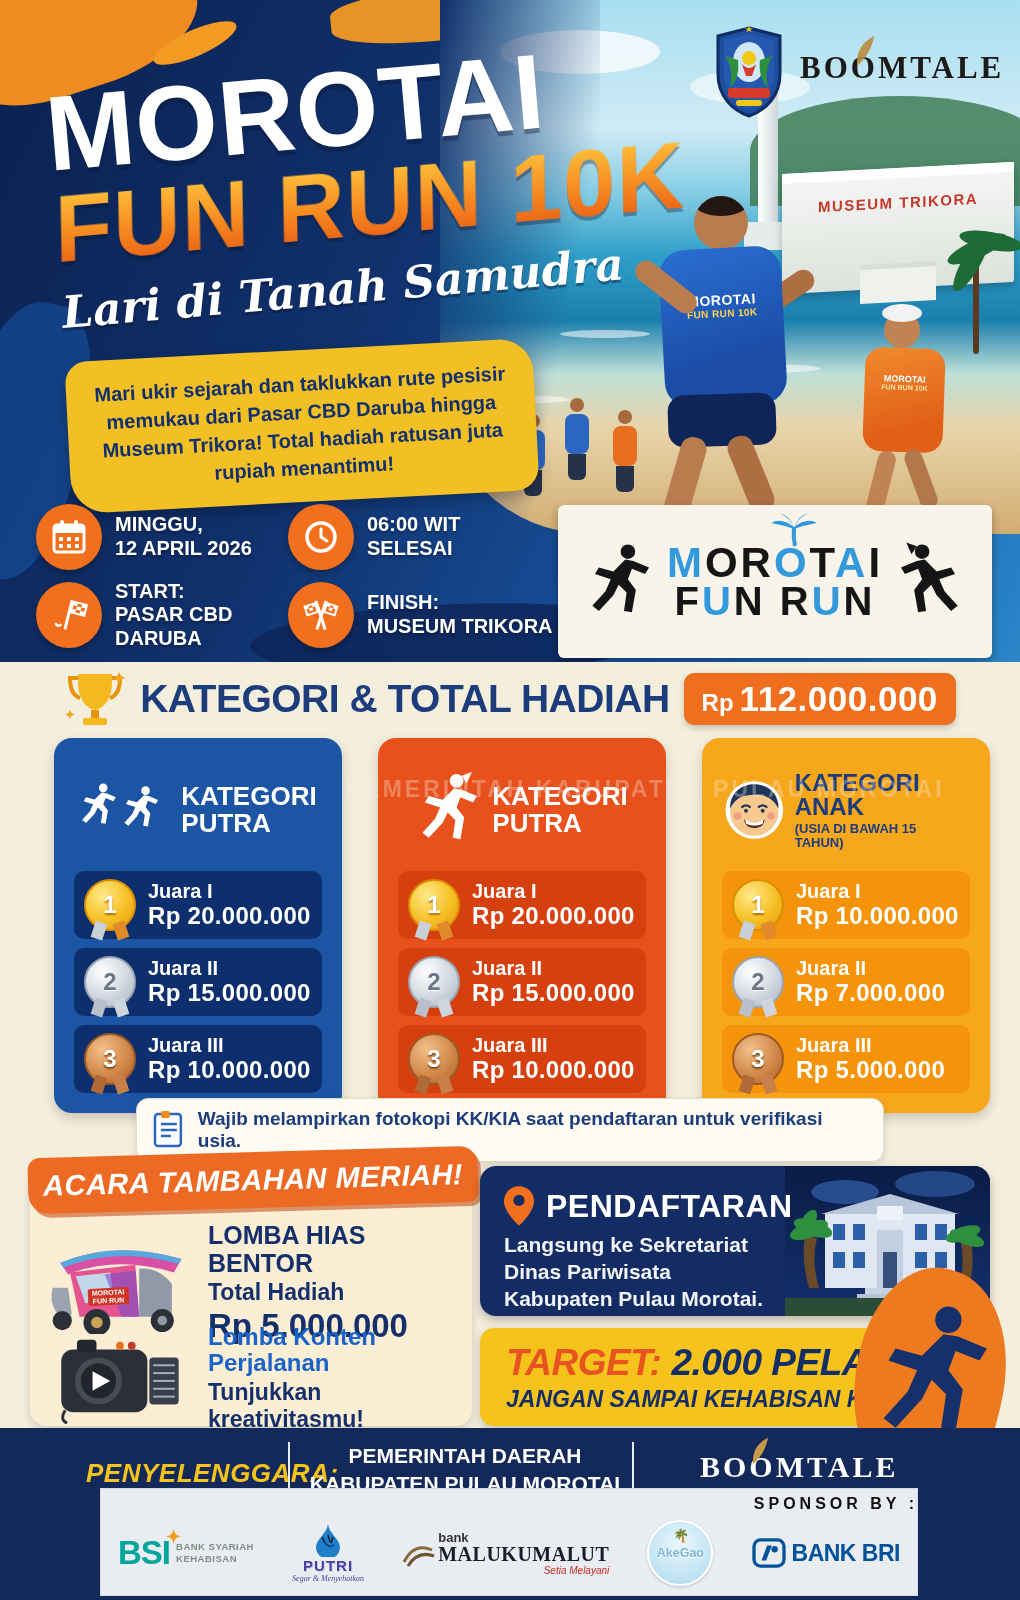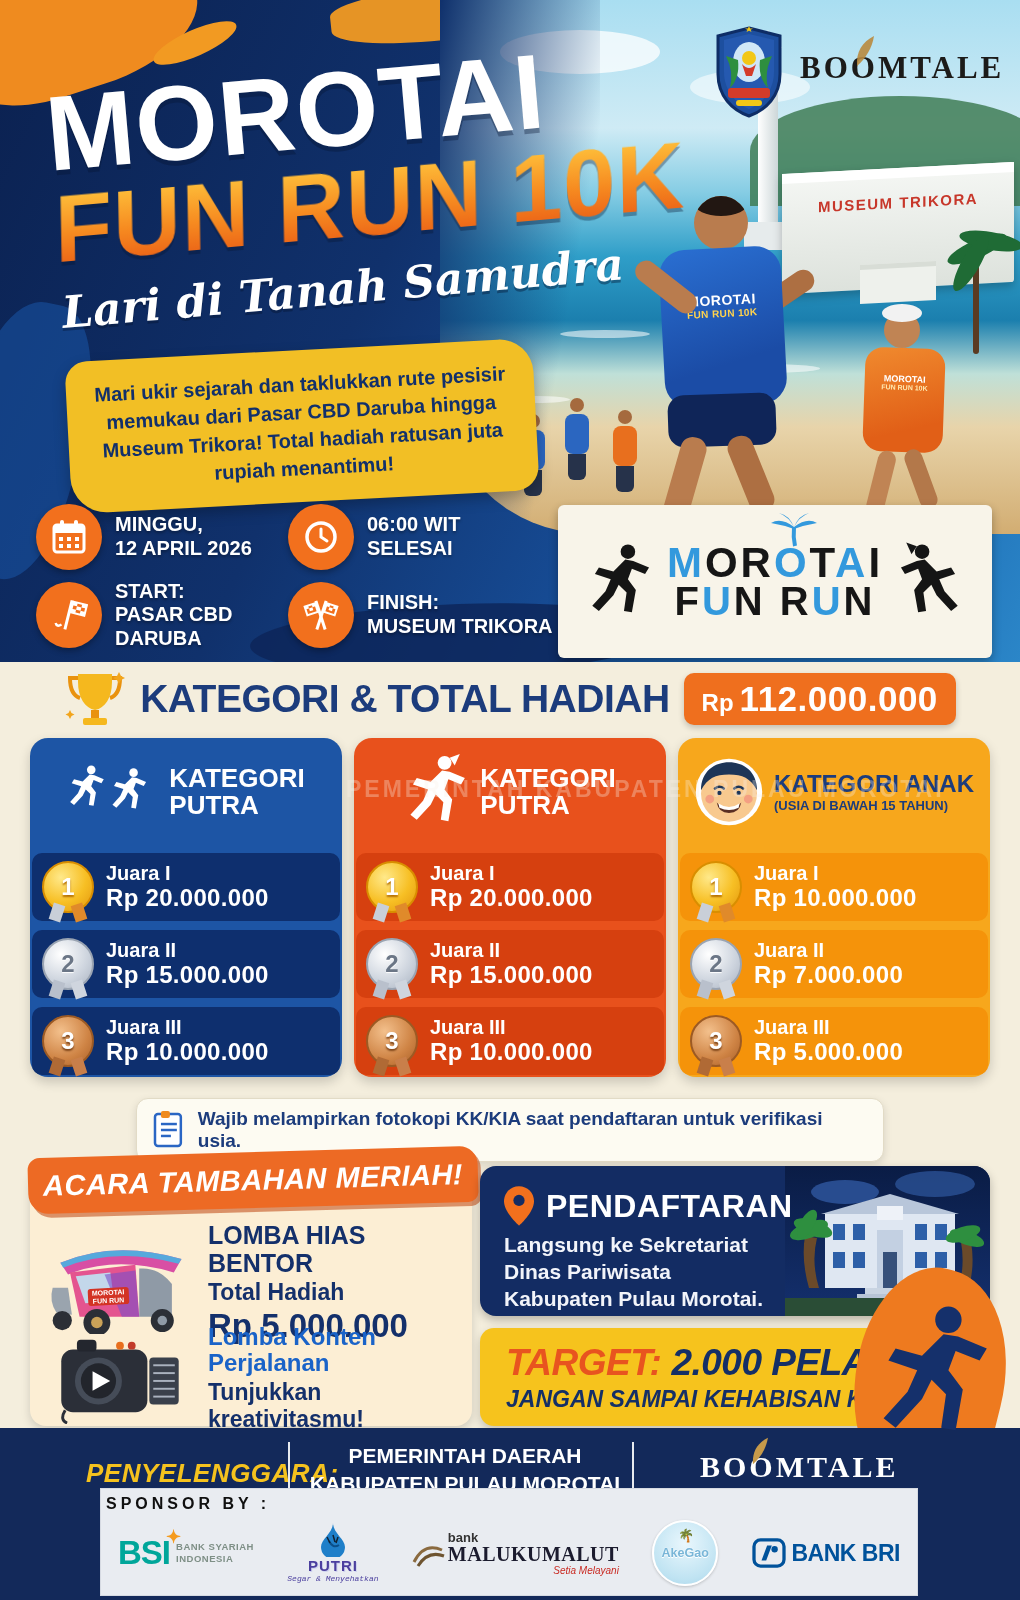--- a/index.html
+++ b/index.html
@@ -109,21 +109,21 @@
 
   
   #prizeHead{position:absolute;left:0;top:670px;width:1020px;display:flex;align-items:center;justify-content:center;gap:14px;}
   #prizeHead h2{margin:0;color:#1c3c7c;font-weight:900;font-size:39px;letter-spacing:-.5px;}
   .total-badge{background:#ef6f1e;border-radius:10px;padding:6px 18px;color:#fff;font-weight:900;
         display:flex;align-items:baseline;gap:6px;box-shadow:0 3px 6px rgba(0,0,0,.2);}
   .total-badge .cur{font-size:24px;}
   .total-badge .amt{font-size:35px;letter-spacing:.5px;}
 
   #cards{position:absolute;left:30px;top:738px;width:960px;display:grid;grid-template-columns:1fr 1fr 1fr;gap:12px;}
-  .card{border-radius:18px;padding:2px;box-sizing:border-box;box-shadow:0 5px 12px rgba(0,0,0,.18);}
+  .card{border-radius:18px;padding:20px;box-sizing:border-box;box-shadow:0 5px 12px rgba(0,0,0,.18);margin-left:24px;}
   .card.blue{background:#1d55a5;}
   .card.orange{background:#e8511c;}
   .card.amber{background:#f7a71c;}
   .card-head{min-height:96px;display:flex;align-items:center;justify-content:center;gap:10px;padding:4px 2px;}
   .card-title{color:#ffffff;font-weight:900;font-size:26px;line-height:1.04;}
   .card.amber .card-title{color:#1c3c7c;}
   .card-sub{font-size:13px;font-weight:800;margin-top:2px;}
   .prow{border-radius:10px;margin-top:9px;padding:8px 10px;display:flex;align-items:center;gap:12px;min-height:56px;box-sizing:border-box;}
   .card.blue .prow{background:#0e2f6e;}
   .card.orange .prow{background:#d6400f;}
@@ -191,30 +191,30 @@
   
   #footer{position:absolute;left:0;top:1428px;width:1020px;height:172px;background:#13295a;}
   .org-label{position:absolute;left:86px;top:30px;color:#f5c21e;font-style:italic;font-weight:900;font-size:26px;letter-spacing:.5px;}
   .fdiv{position:absolute;top:14px;width:2px;height:62px;background:#ffffff;opacity:.9;}
   .fd1{left:288px;} .fd2{left:632px;}
   .org-text{position:absolute;left:300px;top:14px;width:330px;text-align:center;color:#fff;font-weight:800;font-size:21px;line-height:1.35;}
   #brandBottom{position:absolute;left:700px;top:22px;font-family:"Liberation Serif",serif;font-weight:700;
         font-size:30px;letter-spacing:3px;color:#ffffff;}
   #sponsorStrip{position:absolute;left:100px;top:60px;width:818px;height:108px;background:#e9ecf1;
         box-shadow:0 0 0 1px #d6dae2 inset;}
-  .sponsor-label{position:absolute;left:0;top:7px;width:100%;text-align:left;color:#101010;
-        font-weight:900;font-size:16px;letter-spacing:4px;padding-left:6px;}
+  .sponsor-label{position:absolute;left:0;top:7px;width:100%;text-align:right;color:#101010;
+        font-weight:900;font-size:16px;letter-spacing:4px;}
   .sponsor-row{position:absolute;left:18px;top:30px;width:782px;height:70px;display:flex;align-items:center;justify-content:space-between;}
   .sp-logo{display:flex;align-items:center;gap:6px;}
   .bsi-name{position:relative;color:#00a69a;font-weight:800;font-size:33px;letter-spacing:-1px;}
   .bsi-star{position:absolute;right:-10px;top:-8px;color:#f59b1e;font-size:18px;}
   .bsi-sub{color:#7e8f86;font-size:9.5px;font-weight:700;line-height:1.25;letter-spacing:.5px;}
   .dobola{display:flex;flex-direction:column;align-items:center;}
   .dobola-name{color:#4b3f9e;font-weight:900;font-size:15px;letter-spacing:1px;text-shadow:1px 1px 0 #cfd3ee;}
-  .dobola-tag{font-family:Liberation Mono, monospace;font-style:italic;font-size:8px;color:#4b3f9e;}
+  .dobola-tag{font-family:Liberation Serif, serif;font-style:italic;font-size:8px;color:#4b3f9e;}
   .mm{display:flex;align-items:center;gap:2px;}
   .mm-pre{color:#333;font-size:13px;font-weight:700;line-height:1;}
   .mm-name{color:#1b1b2e;font-family:"Liberation Serif",serif;font-weight:700;font-size:20px;letter-spacing:.5px;line-height:1;}
   .mm-tag{font-family:Liberation Sans, sans-serif;font-style:italic;font-size:10px;color:#c92a22;text-align:right;margin-top:1px;}
   .akegao{width:62px;height:62px;border-radius:50%;background:radial-gradient(circle at 50% 35%,#eaf7fd,#bfe3f2 70%,#a8d4ea);
         border:2px solid #fff;box-shadow:0 1px 3px rgba(0,0,0,.2);display:flex;align-items:center;justify-content:center;position:relative;overflow:hidden;}
   .akegao .ak-palms{position:absolute;top:6px;left:0;width:100%;text-align:center;color:#3f9e57;font-size:13px;letter-spacing:-2px;}
   .ak-name{position:relative;color:#79b6d8;font-weight:800;font-size:12.5px;text-shadow:0 0 2px #ffffff,0 1px 0 #fff;}
   .bri-name{color:#00529b;font-weight:800;font-size:23px;letter-spacing:-.5px;}
 
@@ -734,21 +734,21 @@
   </div>
 
   <div id="sponsorStrip">
     <div class="sponsor-label">SPONSOR BY :</div>
     <div class="sponsor-row">
 
       <div class="sp-logo">
         <span class="bsi-name"><span>BSI</span><span class="bsi-star">✦</span></span>
         <span class="bsi-sub">
           <div>BANK SYARIAH</div>
-          <div>INDONESIA</div>
+          <div>KEHABISAN</div>
         </span>
       </div>
 
       <div class="dobola">
         <svg width="26" height="34" viewBox="0 0 26 34">
           <path d="M13 0 C13 10 1 16 1 24 a12 12 0 0 0 24 0 C25 16 13 10 13 0 Z" fill="#1f7fc9"></path>
           <path d="M9 18 q4 8 10 4" stroke="#0b4f8a" stroke-width="2" fill="none"></path>
           <path d="M7 14 l3 6 M13 12 l2 7 M18 14 l-2 6" stroke="#123" stroke-width="1.5"></path>
         </svg>
         <span class="dobola-name">PUTRI</span>

